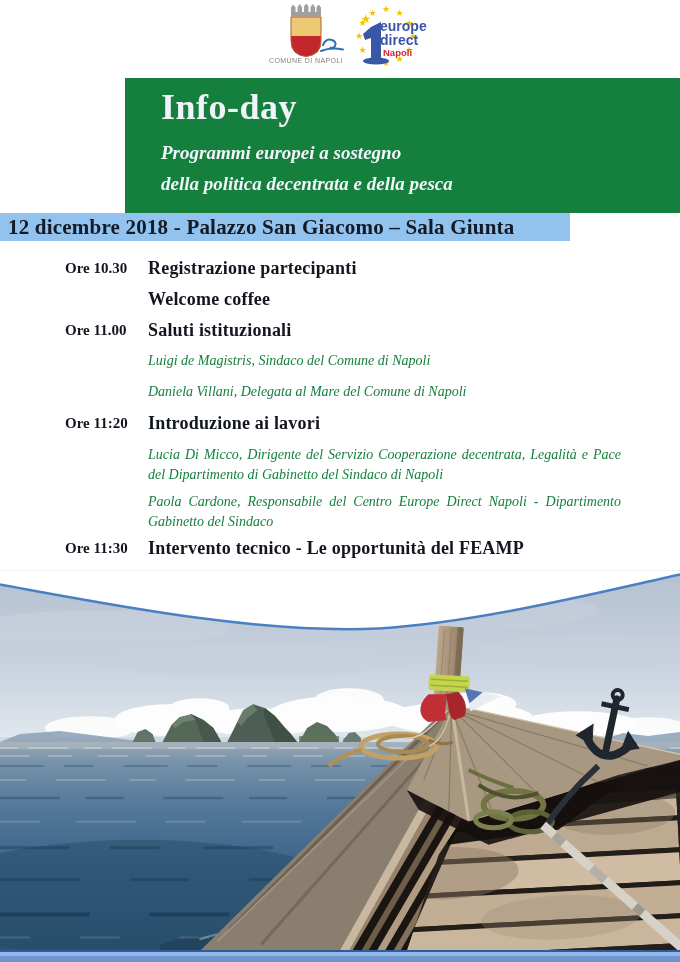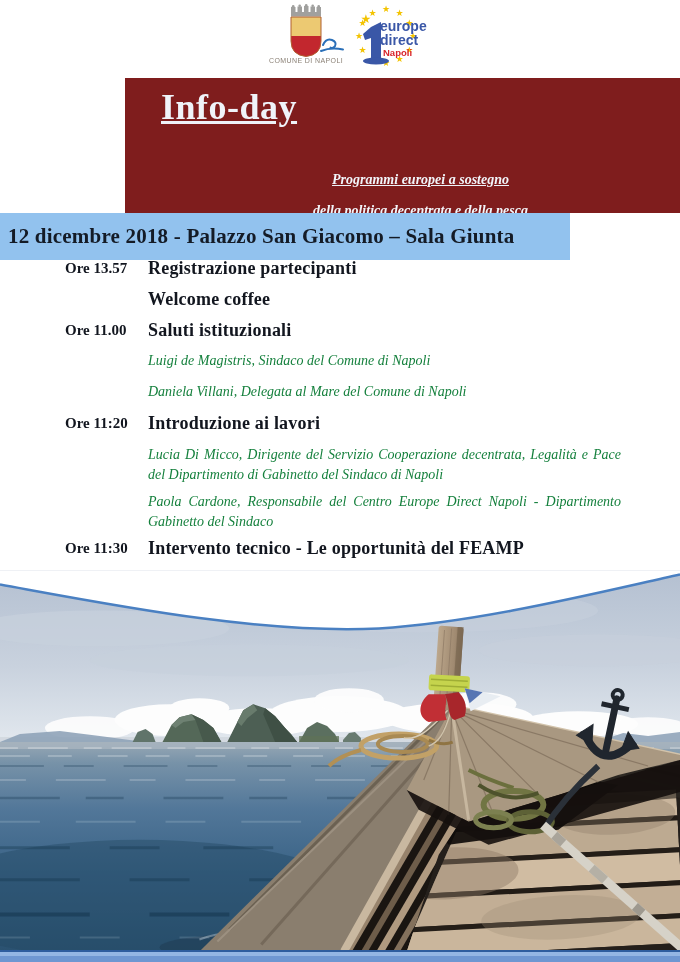--- a/index.html
+++ b/index.html
@@ -11,36 +11,35 @@
   .page{position:absolute;inset:0;}
 
   
   .logo{position:absolute;}
   .logo-comune{left:264px;top:3px;width:86px;height:64px;}
   .logo-europe{left:350px;top:3px;width:86px;height:66px;}
 
   
   .header-block{
     position:absolute;left:125px;top:78px;width:555px;height:135px;
-    background:#7f1d1d;color:#eef2f8;box-sizing:border-box;
+    background:#15803d;color:#eef2f8;box-sizing:border-box;
     padding:8px 0 0 36px;
-    text-decoration:underline;
   }
   .header-title{
     font-size:36px;font-weight:bold;letter-spacing:.5px;margin:0;
     color:#f0f3f9;
   }
   .header-subtitle{
-    margin-top:36px;font-style:italic;font-weight:600;
-    font-size:14px;line-height:31px;color:#f2f5fa;text-align:center;
+    margin-top:9px;font-style:italic;font-weight:600;
+    font-size:19px;line-height:31px;color:#f2f5fa;
   }
 
   
   .date-bar{
-    position:absolute;left:0;top:213px;width:570px;height:47px;
+    position:absolute;left:0;top:213px;width:570px;height:28px;
     background:#92c2ee;display:flex;align-items:center;
     padding-left:8px;box-sizing:border-box;
     font-size:21px;font-weight:600;color:#141b26;letter-spacing:.2px;
   }
 
   
   .agenda{position:absolute;left:65px;top:259px;width:556px;color:#161616;}
   .row{display:flex;margin-bottom:13px;}
   .row.para{margin-bottom:8px;justify-content:space-between;}
   .time{flex:none;width:83px;font-weight:bold;font-size:15px;line-height:18px;color:#12161f;}
@@ -131,21 +130,21 @@
       <div>della politica decentrata e della pesca</div>
     </div>
   </div>
 
   <div class="date-bar">
     <span>12 dicembre 2018 - Palazzo San Giacomo – Sala Giunta</span>
   </div>
 
   <div class="agenda">
     <div class="row">
-      <div class="time">Ore 13.57</div>
+      <div class="time">Ore 10.30</div>
       <div class="desc bold">Registrazione partecipanti</div>
     </div>
     <div class="row">
       <div class="time"></div>
       <div class="desc bold">Welcome coffee</div>
     </div>
     <div class="row">
       <div class="time">Ore 11.00</div>
       <div class="desc bold">Saluti istituzionali</div>
     </div>

